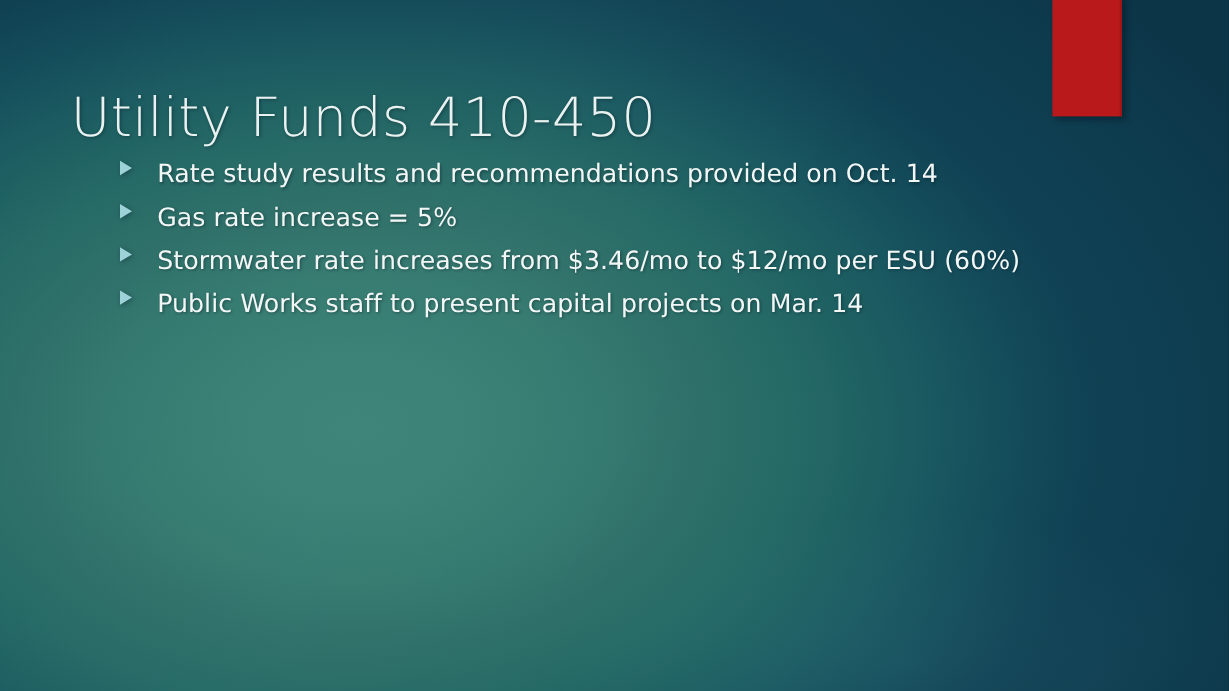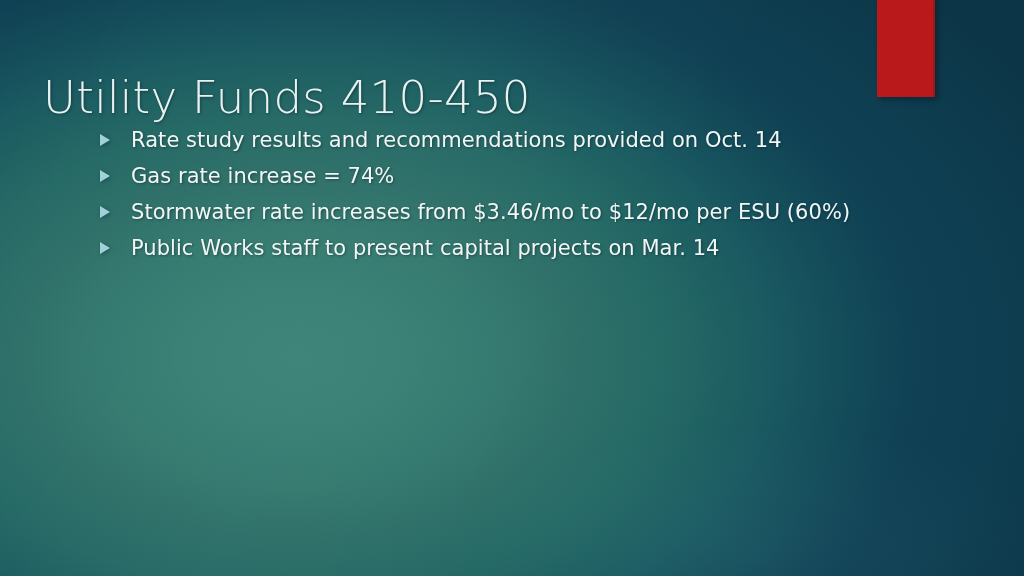--- a/index.html
+++ b/index.html
@@ -73,21 +73,21 @@
     height: 101px;
     background: #b9191a;
     box-shadow:
       3px 3px 5px rgba(2,18,28,0.42),
       inset -2px 0 0 rgba(0,0,0,0.13);
   }
 
   
   #title {
     position: absolute;
-    left: 43px;
+    left: 59px;
     top: 40px;
     width: 790px;
     color: #e9f2f1;
     font-size: 45px;
     font-weight: 300;
     letter-spacing: 0.3px;
     line-height: 56px;
     white-space: nowrap;
     text-shadow: 1px 1px 3px rgba(3,22,32,0.45);
   }
@@ -100,21 +100,21 @@
     width: 860px;
     list-style: none;
     margin: 0;
     padding: 0;
   }
 
   .bullet-row {
     position: relative;
     height: 36px;
     display: flex;
-    align-items: center;
+    align-items: flex-end;
     padding-left: 33px;
   }
 
   .bullet-marker {
     position: absolute;
     left: 2px;
     top: 50%;
     transform: translateY(-50%);
     width: 0;
     height: 0;
@@ -150,21 +150,21 @@
   <ul id="bullets">
 
     <li class="bullet-row">
       <span class="bullet-marker"></span>
       <span class="bullet-text">Rate study results and recommendations provided on Oct. 14</span>
     </li>
 
 
     <li class="bullet-row">
       <span class="bullet-marker"></span>
-      <span class="bullet-text">Gas rate increase = 74%</span>
+      <span class="bullet-text">Gas rate increase = 5%</span>
     </li>
 
     <li class="bullet-row">
       <span class="bullet-marker"></span>
       <span class="bullet-text">Stormwater rate increases from $3.46/mo to $12/mo per ESU (60%)</span>
     </li>
 
     <li class="bullet-row">
       <span class="bullet-marker"></span>
       <span class="bullet-text">Public Works staff to present capital projects on Mar. 14</span>

